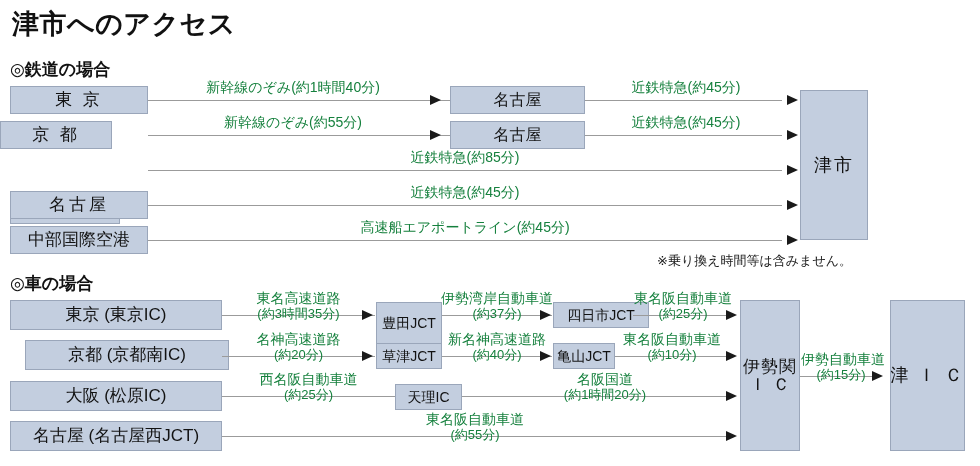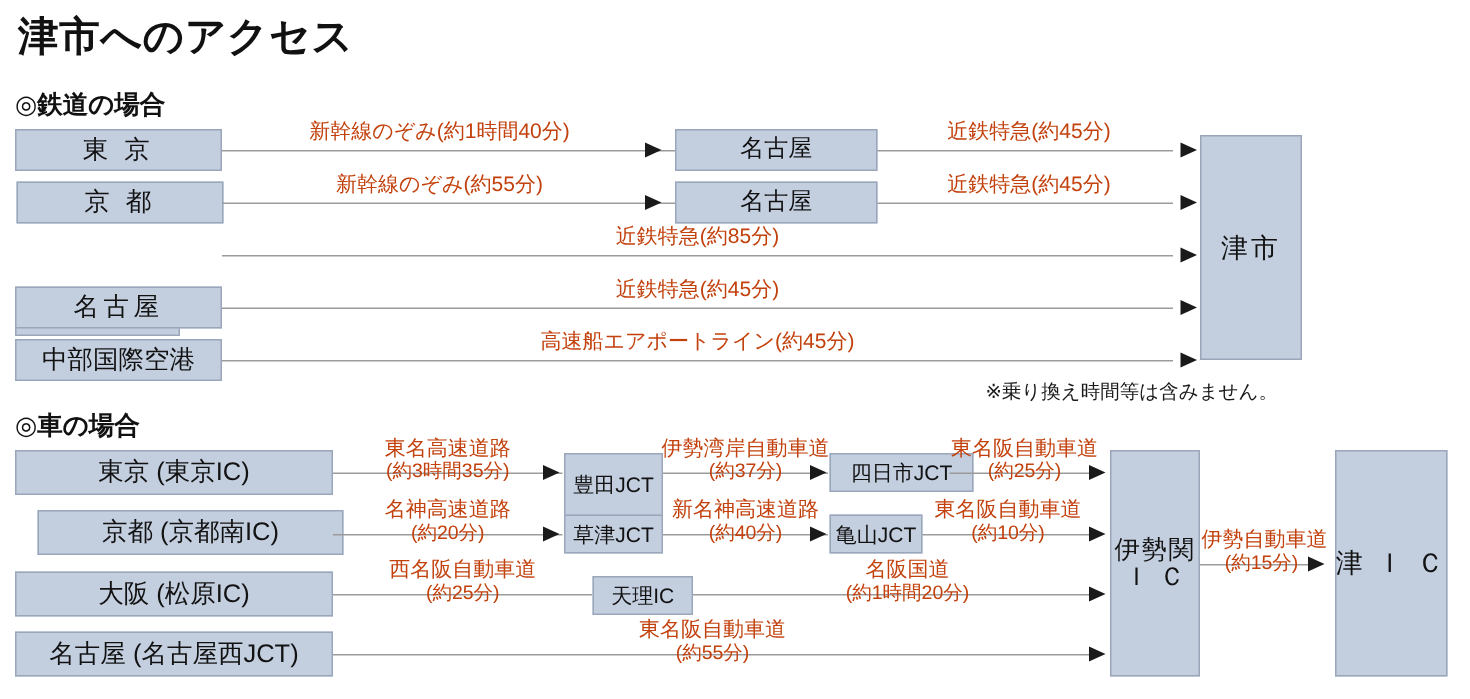--- a/index.html
+++ b/index.html
@@ -55,21 +55,21 @@
     width:0;height:0;
     border-top:5px solid transparent;
     border-bottom:5px solid transparent;
     border-left:11px solid #1a1a1a;
   }
 
   
   .edge-label{
     text-align:center;
     white-space:nowrap;
-    color:#c2410c;
+    color:#15803d;
     line-height:1.12;
   }
   .edge-label .l1{font-size:14px;display:block;}
   .edge-label .l2{font-size:13px;display:block;}
   .edge-label.single .l1{font-size:14px;}
 
   
   .footnote{
     font-size:13px;color:#1a1a1a;white-space:nowrap;
   }
@@ -77,21 +77,21 @@
 </head>
 <body>
 
 <div id="root">
 
   <div class="abs page-title">津市へのアクセス</div>
 
   <div class="abs section-head" style="left:10px;top:58px;">◎鉄道の場合</div>
 
   <div class="abs nodebox src" style="left:10px;top:86px;width:138px;height:28px;">東 京</div>
-  <div class="abs nodebox src" style="left:11px;top:121px;width:138px;height:28px;">京 都</div>
+  <div class="abs nodebox src" style="left:0;top:121px;width:112px;height:28px;">京 都</div>
   <div class="abs nodebox src" style="left:10px;top:156px;width:110px;height:28px;margin-top:40px;">難 波</div>
   <div class="abs nodebox src" style="left:10px;top:191px;width:138px;height:28px;">名古屋</div>
   <div class="abs nodebox src" style="left:10px;top:226px;width:138px;height:28px;letter-spacing:0px;">中部国際空港</div>
 
   <div class="abs conn" style="left:148px;top:100px;width:634px;"></div>
   <div class="abs arrow" style="left:430px;top:95px;"></div>
   <div class="abs edge-label single" style="left:148px;top:80px;width:290px;">
       <span class="l1">新幹線のぞみ(約1時間40分)</span>
     </div>
   <div class="abs nodebox mid" style="left:450px;top:86px;width:135px;height:28px;">名古屋</div>

